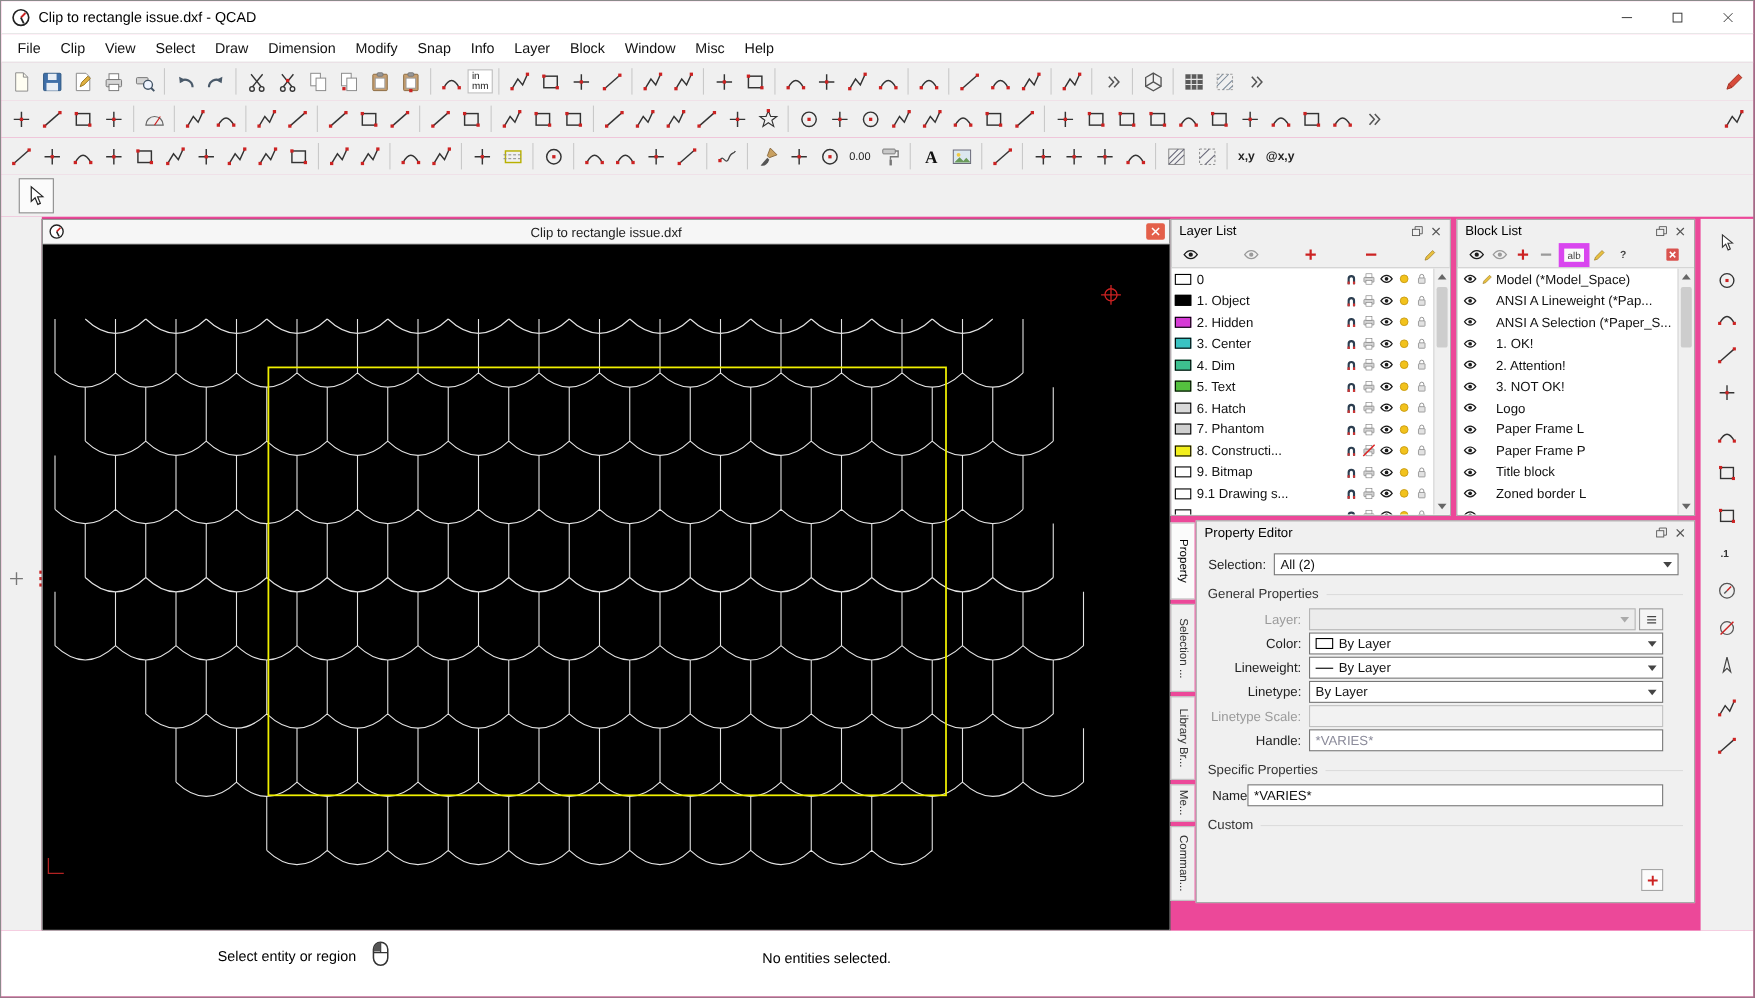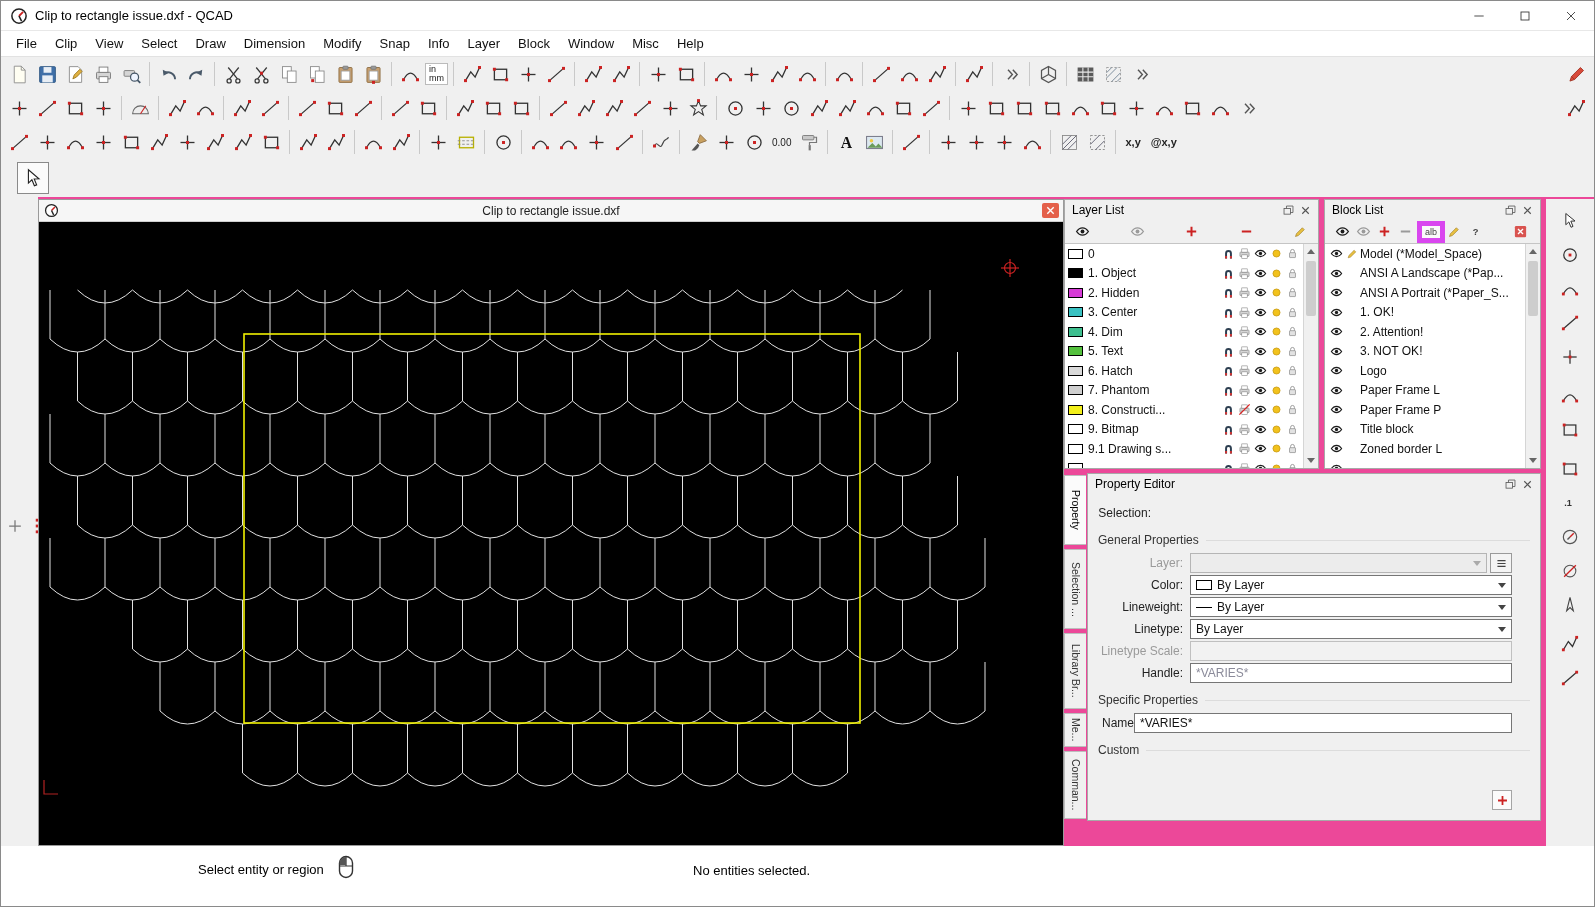--- a/index.html
+++ b/index.html
@@ -1965,31 +1965,31 @@
             <span class="lname">Model (*Model_Space)</span>
           </div>
           <div class="lrow">
             <span class="licon">
               <svg viewBox="0 0 24 24">
                 <path d="M2.5 12S6.5 6.2 12 6.2 21.5 12 21.5 12 17.5 17.8 12 17.8 2.5 12 2.5 12z" fill="none" stroke="#1c1c1c" stroke-width="2"></path>
                 <circle cx="12" cy="12" r="3.1" fill="#1c1c1c"></circle>
               </svg>
             </span>
             <span class="licon"></span>
-            <span class="lname">ANSI A Landscape (*Pap...</span>
+            <span class="lname">ANSI A Lineweight (*Pap...</span>
           </div>
           <div class="lrow">
             <span class="licon">
               <svg viewBox="0 0 24 24">
                 <path d="M2.5 12S6.5 6.2 12 6.2 21.5 12 21.5 12 17.5 17.8 12 17.8 2.5 12 2.5 12z" fill="none" stroke="#1c1c1c" stroke-width="2"></path>
                 <circle cx="12" cy="12" r="3.1" fill="#1c1c1c"></circle>
               </svg>
             </span>
             <span class="licon"></span>
-            <span class="lname">ANSI A Portrait (*Paper_S...</span>
+            <span class="lname">ANSI A Selection (*Paper_S...</span>
           </div>
           <div class="lrow">
             <span class="licon">
               <svg viewBox="0 0 24 24">
                 <path d="M2.5 12S6.5 6.2 12 6.2 21.5 12 21.5 12 17.5 17.8 12 17.8 2.5 12 2.5 12z" fill="none" stroke="#1c1c1c" stroke-width="2"></path>
                 <circle cx="12" cy="12" r="3.1" fill="#1c1c1c"></circle>
               </svg>
             </span>
             <span class="licon"></span>
             <span class="lname">1. OK!</span>
@@ -2108,20 +2108,24 @@
         </span>
       <span class="ptb-btn">
           <svg viewBox="0 0 16 16">
             <path d="M4 4l8 8M12 4l-8 8" stroke="#555" stroke-width="1.4"></path>
           </svg>
         </span>
     </div>
     <div class="prop-body">
       <div class="prow sel-row">
         <span class="plabel">Selection:</span>
+        <div class="combo">
+          <span>All (2)</span>
+          <span class="combo-arrow"></span>
+        </div>
       </div>
       <div class="psection">General Properties</div>
       <div class="prow">
         <span class="plabel dis">Layer:</span>
         <div class="combo dis">
             <span class="combo-arrow"></span>
           </div>
         <div class="list-btn">
             <svg viewBox="0 0 16 16">
               <path d="M3 4.5h10M3 8h10M3 11.5h10" stroke="#444" stroke-width="1.4"></path>

